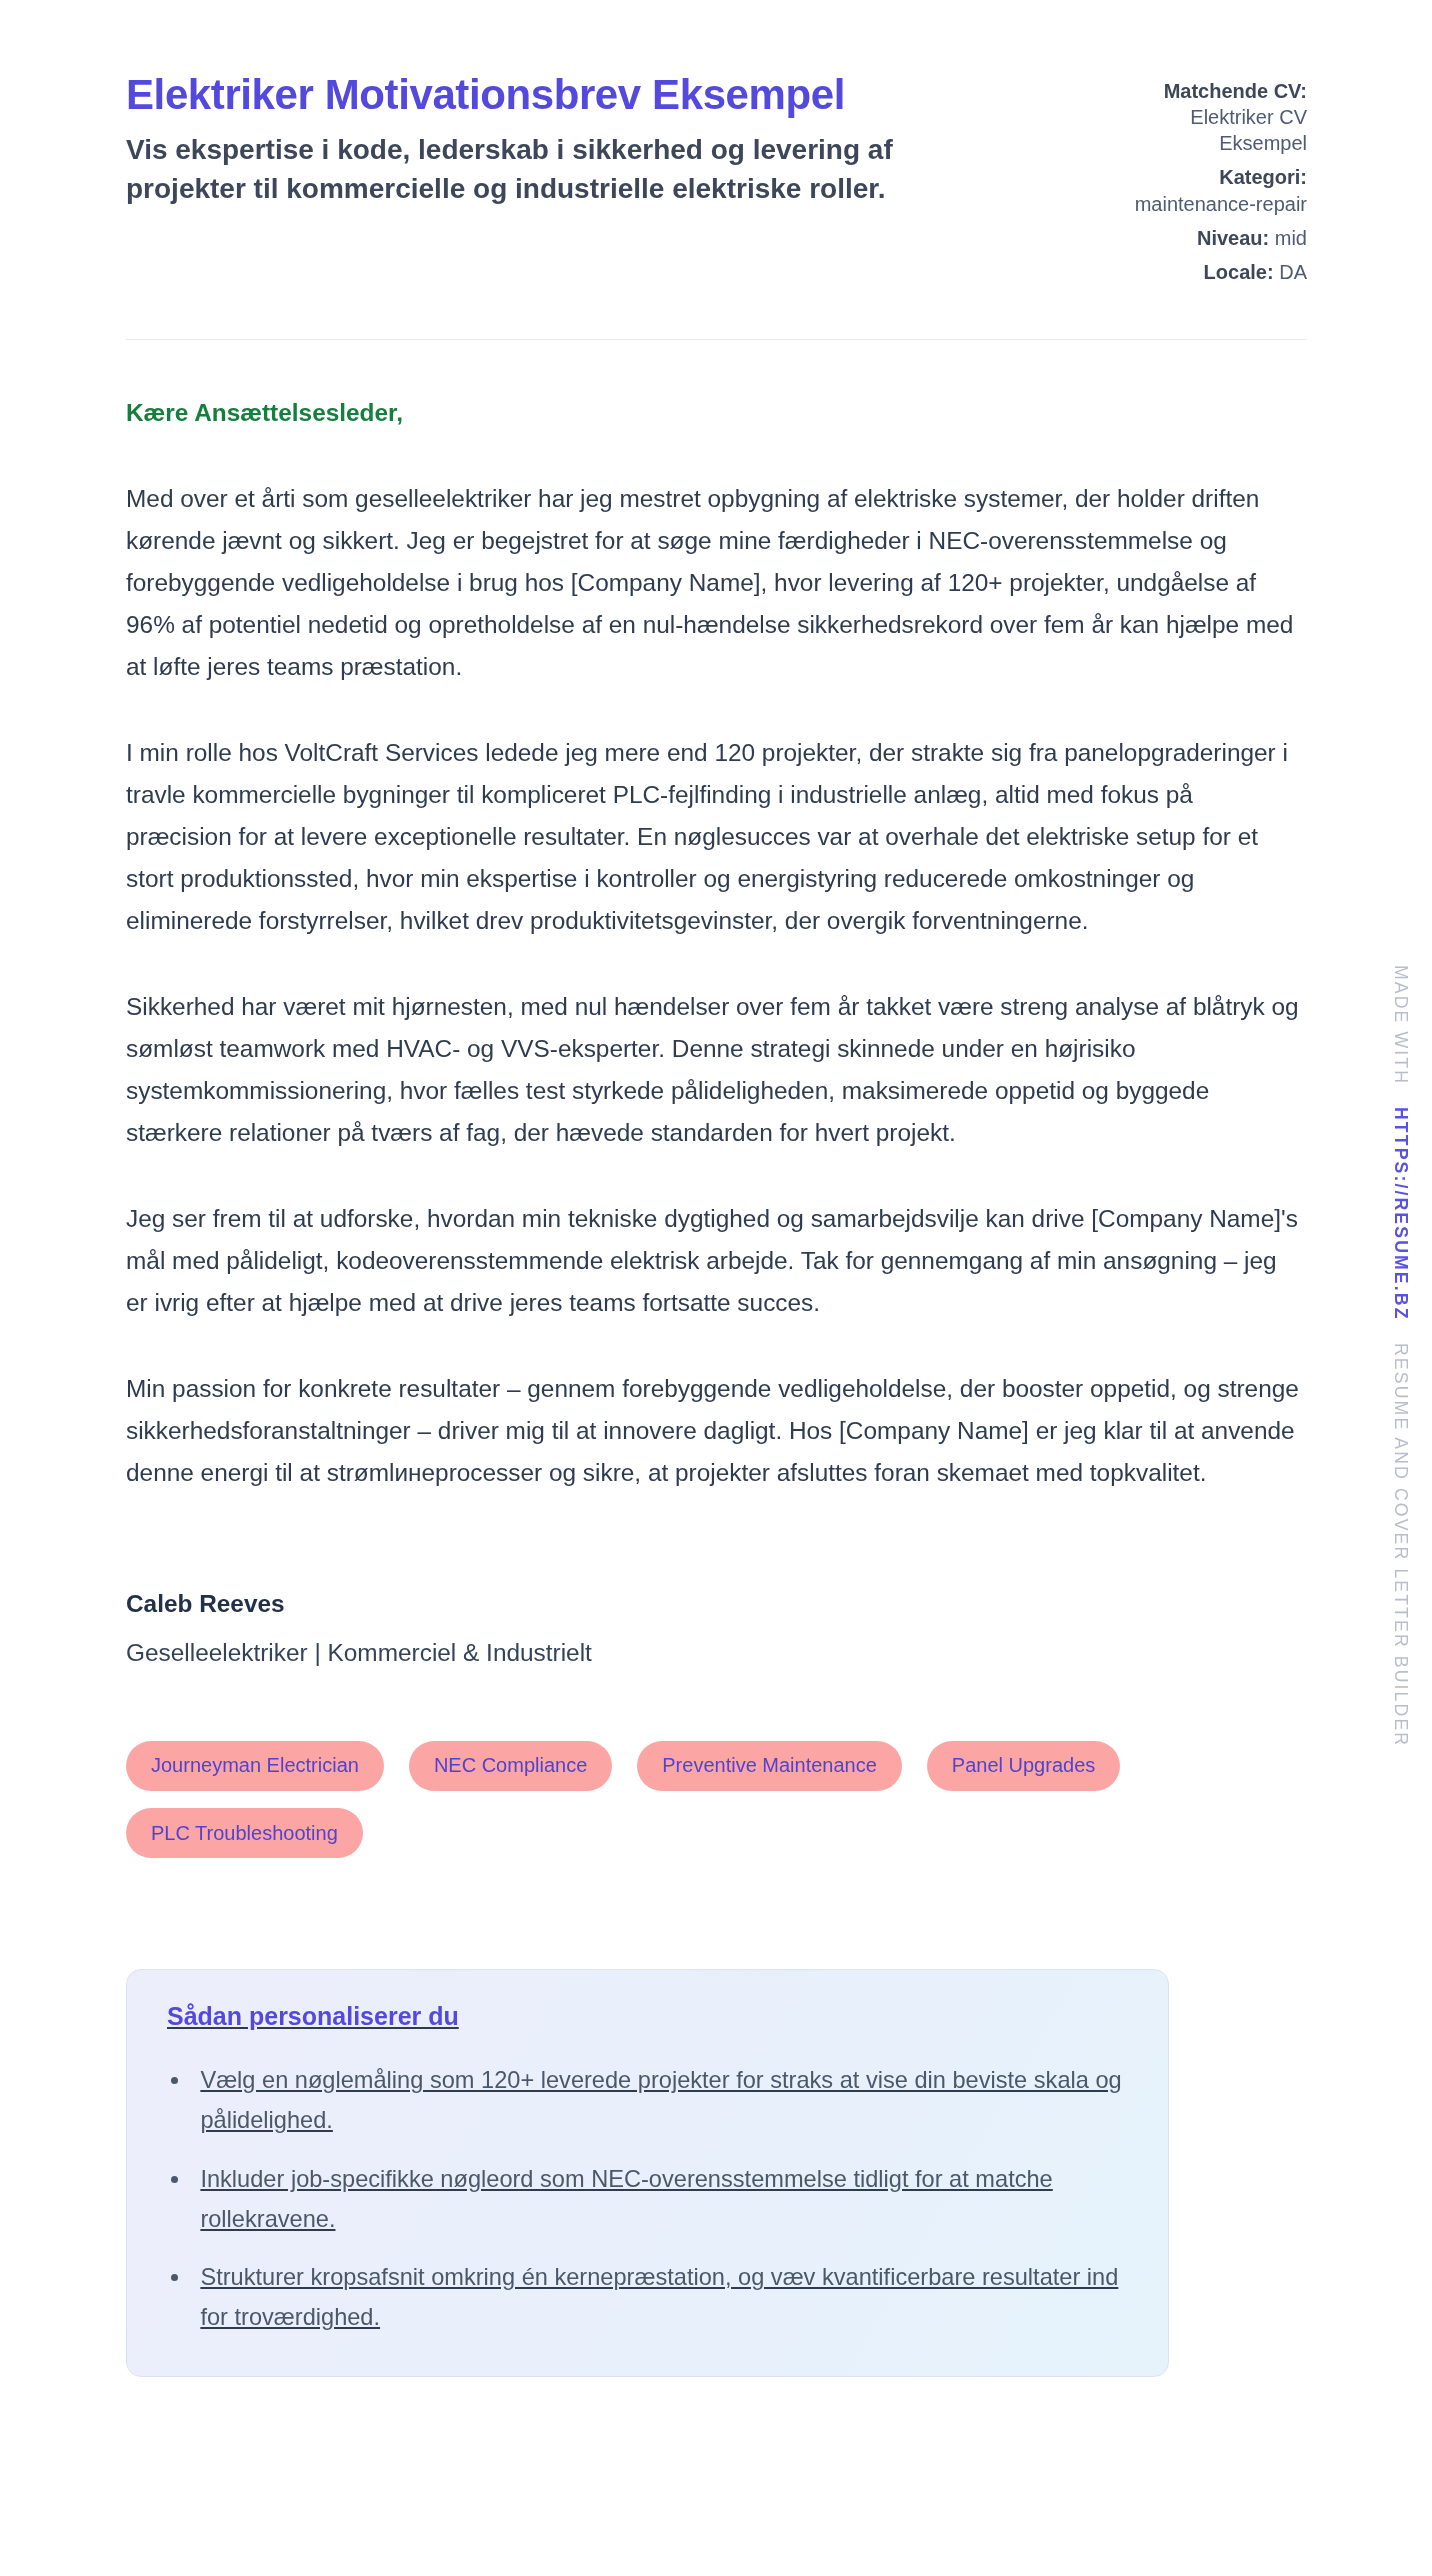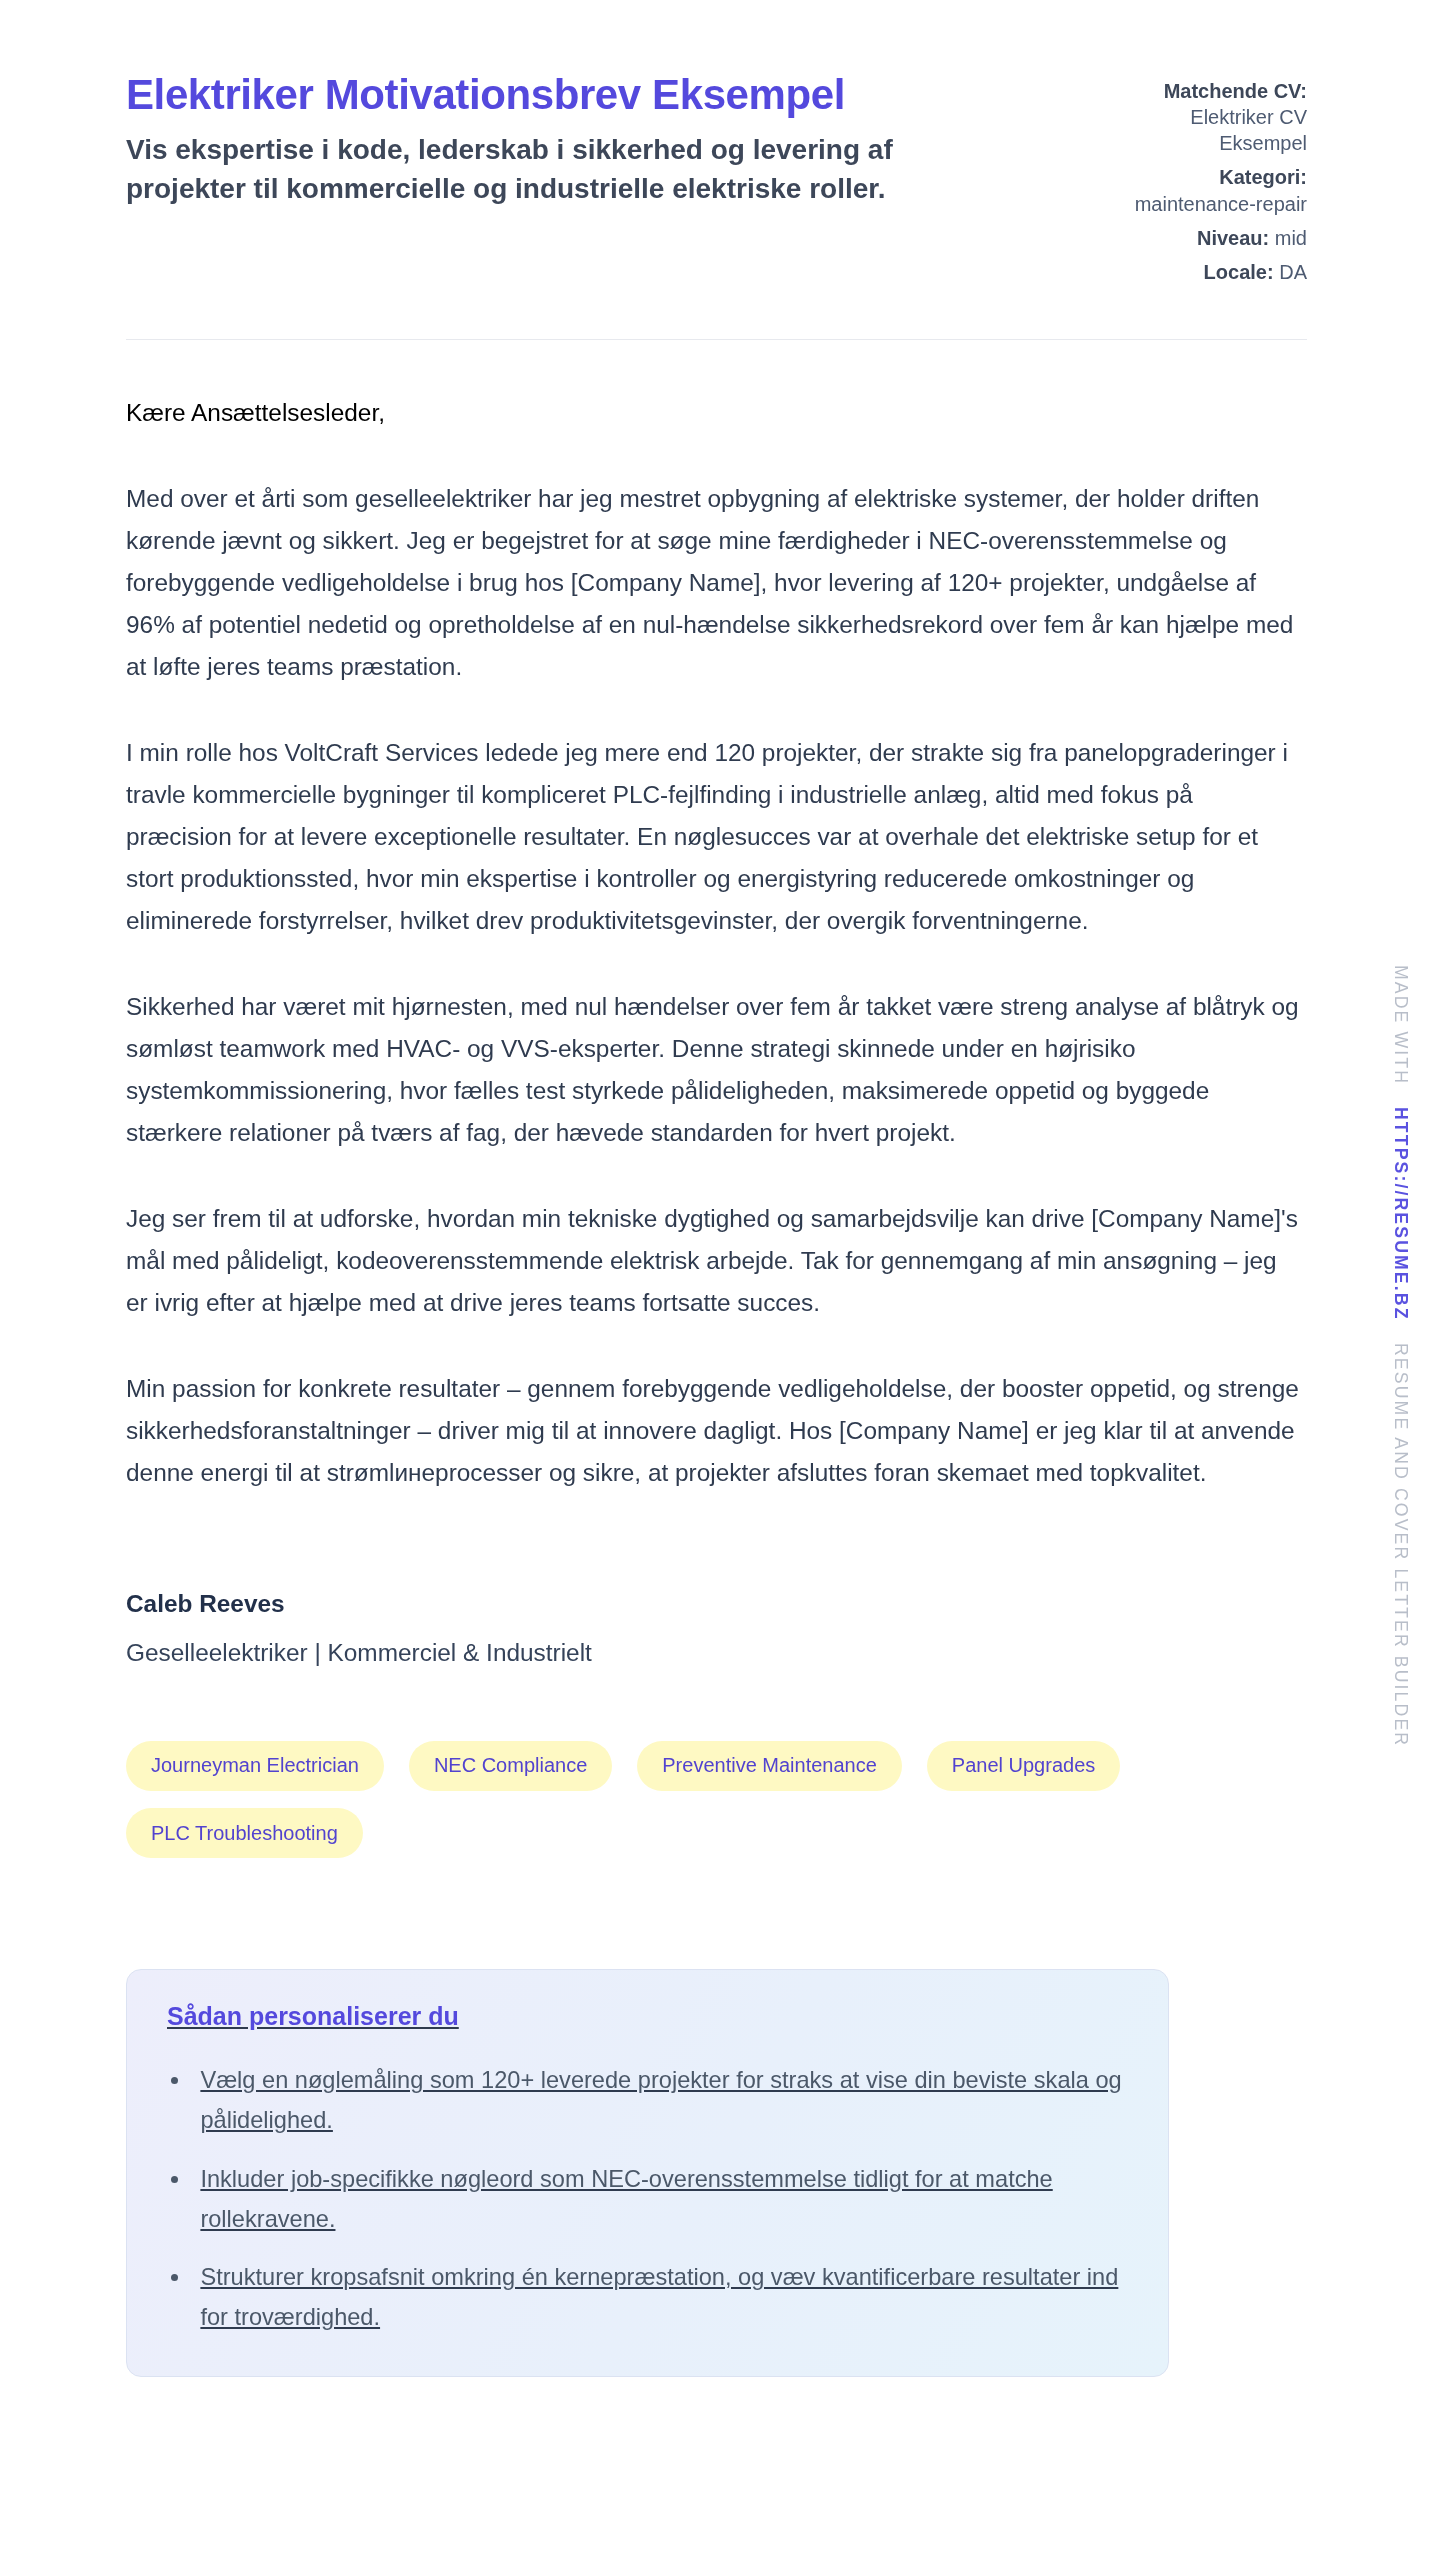--- a/index.html
+++ b/index.html
@@ -56,22 +56,22 @@
   .divider {
     border: none;
     border-top: 1.7px solid #e7e9ee;
     margin: 46px 0 0 0;
   }
   
   .greeting {
     margin: 52px 0 0 0;
     font-size: 24.4px;
     line-height: 42px;
-    font-weight: 400;
-    color: #000000;
+    font-weight: 700;
+    color: #15803d;
   }
   .para {
     margin: 44px 0 0 0;
     font-size: 24.4px;
     line-height: 42px;
     color: #2f3b4f;
     max-width: 1176px;
   }
   
   .signature { margin-top: 93px; }
@@ -91,21 +91,21 @@
   
   .tags {
     margin-top: 71px;
     display: flex;
     flex-wrap: wrap;
     gap: 17px 25px;
     max-width: 1180px;
   }
   .tag-pill {
     display: inline-block;
-    background: #fef9c3;
+    background: #fca5a5;
     color: #5243cf;
     font-size: 20px;
     line-height: 25px;
     font-weight: 500;
     padding: 12.6px 25px;
     border-radius: 842px;
     white-space: nowrap;
   }
   
   .tips-box {

